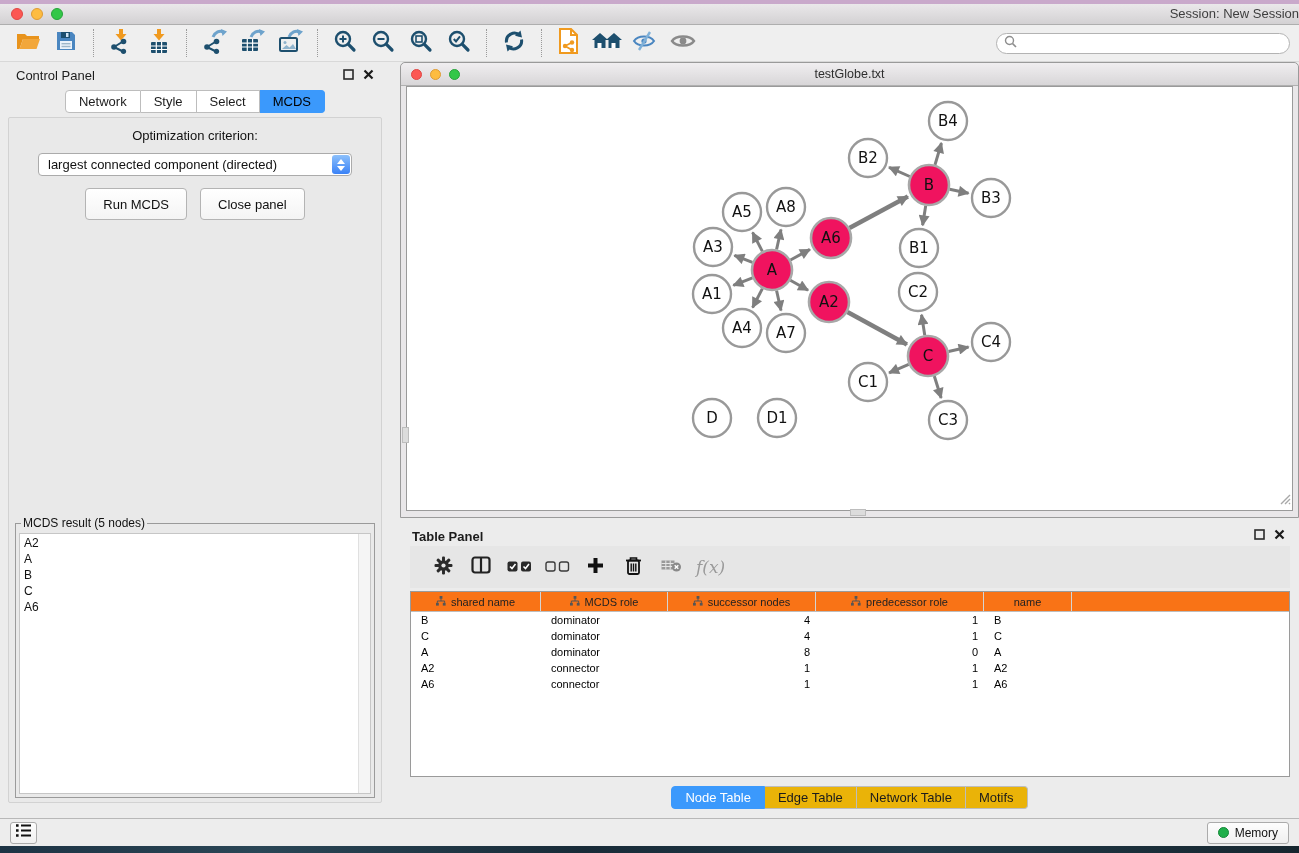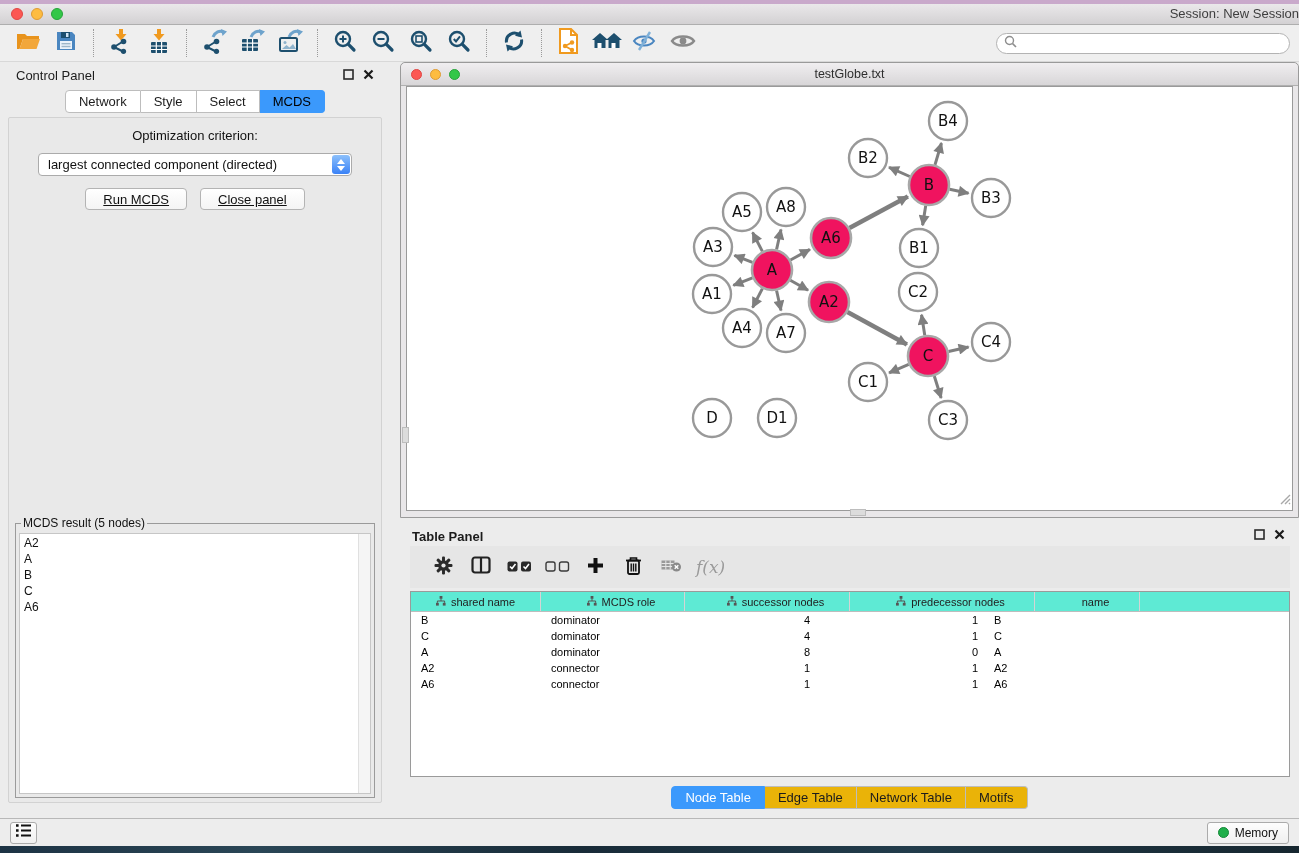--- a/index.html
+++ b/index.html
@@ -37,21 +37,21 @@
   .cp-tab.active { background: #3b99fc; border-color: #3b99fc; color: #000000; }
   .cp-body { position: absolute; left: 8px; right: 8px; top: 55px; bottom: 15px; background: #e9e9e9; border: 1px solid #d2d2d2; border-radius: 2px; }
   .opt-label { text-align: center; margin-top: 10px; font-size: 13px; color: #111; }
   .criterion { margin: 10px auto 0; width: 314px; height: 23px; background: #fff; border: 1px solid #ababab; border-radius: 4px; position: relative; display: flex; align-items: center; }
   .criterion .val { font-size: 13px; padding-left: 9px; color: #111; }
   .stepper { position: absolute; right: 1px; top: 1px; bottom: 1px; width: 18px; border-radius: 3px; background: linear-gradient(#8cc0fb, #3a82f7); display: flex; flex-direction: column; align-items: center; justify-content: center; gap: 2px; }
   .stepper .tri { width: 0; height: 0; border-left: 4px solid transparent; border-right: 4px solid transparent; }
   .tri.up { border-bottom: 5px solid #fff; }
   .tri.dn { border-top: 5px solid #fff; }
   .cp-buttons { display: flex; justify-content: center; gap: 13px; margin-top: 12px; }
-  .btn { height: 22px; padding: 0 17px; font-size: 13px; color: #111; background: linear-gradient(#ffffff,#f4f4f4); border: 1px solid #b4b4b4; border-radius: 4px; text-decoration: underline; }
+  .btn { height: 32px; padding: 0 17px; font-size: 13px; color: #111; background: linear-gradient(#ffffff,#f4f4f4); border: 1px solid #b4b4b4; border-radius: 4px; }
   .mcds-result { position: absolute; left: 6px; right: 6px; top: 398px; bottom: 4px; border: 1px solid #9a9a9a; padding: 3px; }
   .mcds-result legend { font-size: 12px; color: #111; padding: 0 2px; margin-left: 2px; }
   .mcds-list { background: #fff; border: 1px solid #c6c6c6; height: 100%; position: relative; padding: 1px 0 0 4px; overflow: hidden; }
   .mcds-item { font-size: 12px; line-height: 16px; color: #111; }
   .mcds-scroll { position: absolute; top: 0; bottom: 0; right: 0; width: 12px; background: #f5f5f5; border-left: 1px solid #e0e0e0; }
 
   
   .right-col { flex: 1; display: flex; flex-direction: column; padding-left: 10px; min-width: 0; }
 
   .net-window { height: 456px; flex: 0 0 auto; background: #e9e7e9; border: 1px solid #9a9a9a; border-radius: 5px 5px 0 0; display: flex; flex-direction: column; position: relative; }
@@ -66,21 +66,21 @@
   .edge-thumb-bottom { position: absolute; left: 50%; bottom: -6px; width: 16px; height: 7px; background: #dcdcdc; border: 1px solid #bdbdbd; }
 
   
   .table-panel { flex: 1; position: relative; min-height: 0; }
   .tp-header { height: 26px; display: flex; align-items: flex-end; padding: 0 14px 0 12px; font-weight: bold; }
   .tp-title { font-size: 13px; color: #1c1c1c; }
   .tp-toolbar { margin: 2px 9px 0 10px; height: 42px; background: #e6e6e6; display: flex; align-items: center; padding: 0 14px; gap: 0; }
   .tp-tool { width: 38px; height: 30px; display: flex; align-items: center; justify-content: center; }
   .fx { font-family: "DejaVu Serif", serif; font-style: italic; font-size: 17px; color: #9a9a9a; margin-left: 6px; }
   .data-table { margin: 3px 9px 0 10px; height: 186px; background: #fff; border: 1px solid #9a9a9a; overflow: hidden; }
-  .dt-header { height: 20px; background: #5eead4; border-bottom: 1px solid #bdbdbd; display: flex; gap: 17px; }
+  .dt-header { height: 20px; background: #f97316; border-bottom: 1px solid #bdbdbd; display: flex; }
   .dt-hcell { height: 100%; display: flex; align-items: center; justify-content: center; gap: 5px; font-size: 11px; color: #222; border-right: 1px solid #d4d4d4; }
   .dt-hcell:last-child { border-right: none; }
   .dt-row { height: 16px; display: flex; font-size: 11px; color: #000; }
   .dt-cell { padding-top: 2px; white-space: nowrap; overflow: hidden; }
   .dt-cell.l { text-align: left; padding-left: 10px; }
   .dt-cell.r { text-align: right; padding-right: 6px; }
   .tp-tabs { position: absolute; bottom: 9px; left: 0; right: 0; display: flex; justify-content: center; }
   .tp-tab { font-size: 13px; color: #1c1c1c; background: #eab308; border: 1px solid #bdbdbd; border-left-width: 0; padding: 3px 13px; }
   .tp-tab:first-child { border-left-width: 1px; border-radius: 4px 0 0 4px; }
   .tp-tab:last-child { border-radius: 0 4px 4px 0; }
@@ -490,21 +490,21 @@
                   </svg></span>
                 <span>successor nodes</span>
               </div>
               <div class="dt-hcell" style="width: 168px;">
                 <span><svg width="10" height="10" viewBox="0 0 10 10">
                     <rect x="3.6" y="0" width="2.8" height="2.8" fill="#555"></rect>
                     <rect x="0" y="6.8" width="2.8" height="2.8" fill="#555"></rect>
                     <rect x="6.8" y="6.8" width="2.8" height="2.8" fill="#555"></rect>
                     <path d="M5 2.8v2.2M1.4 6.8V5h7.2v1.8" stroke="#555" fill="none"></path>
                   </svg></span>
-                <span>predecessor nodes</span>
+                <span>predecessor role</span>
               </div>
               <div class="dt-hcell" style="width: 88px; border-right: 1px solid rgb(212, 212, 212);">
                 <span>name</span>
               </div>
               <div class="dt-hcell" style="flex: 1 1 0%; border-right: none;"></div>
             </div>
           <div id="dt-body">
               <div class="dt-row">
                 <div class="dt-cell l" style="width: 130px;">B</div>
                 <div class="dt-cell l" style="width: 127px;">dominator</div>

